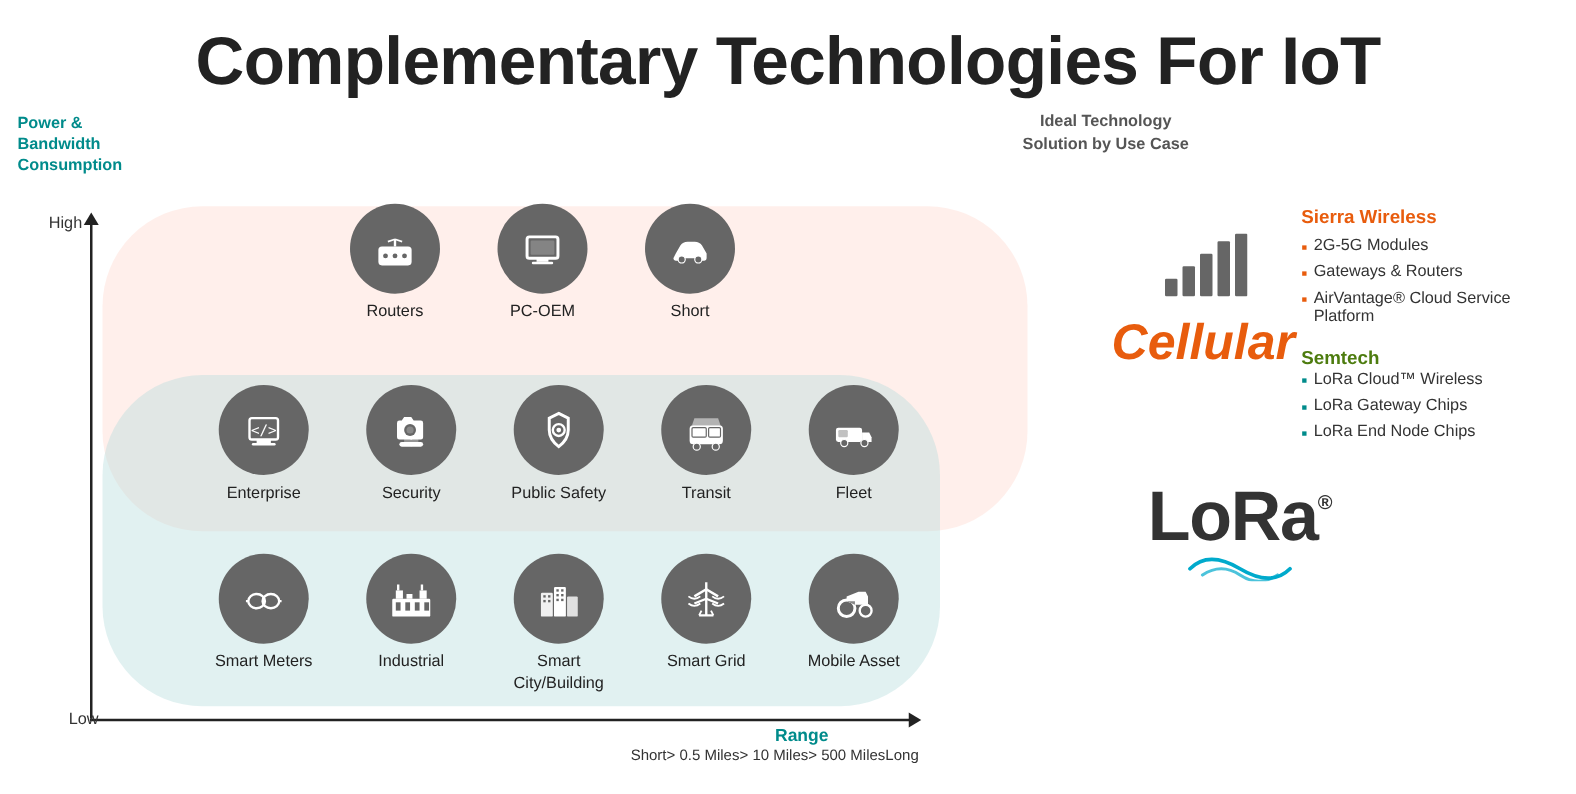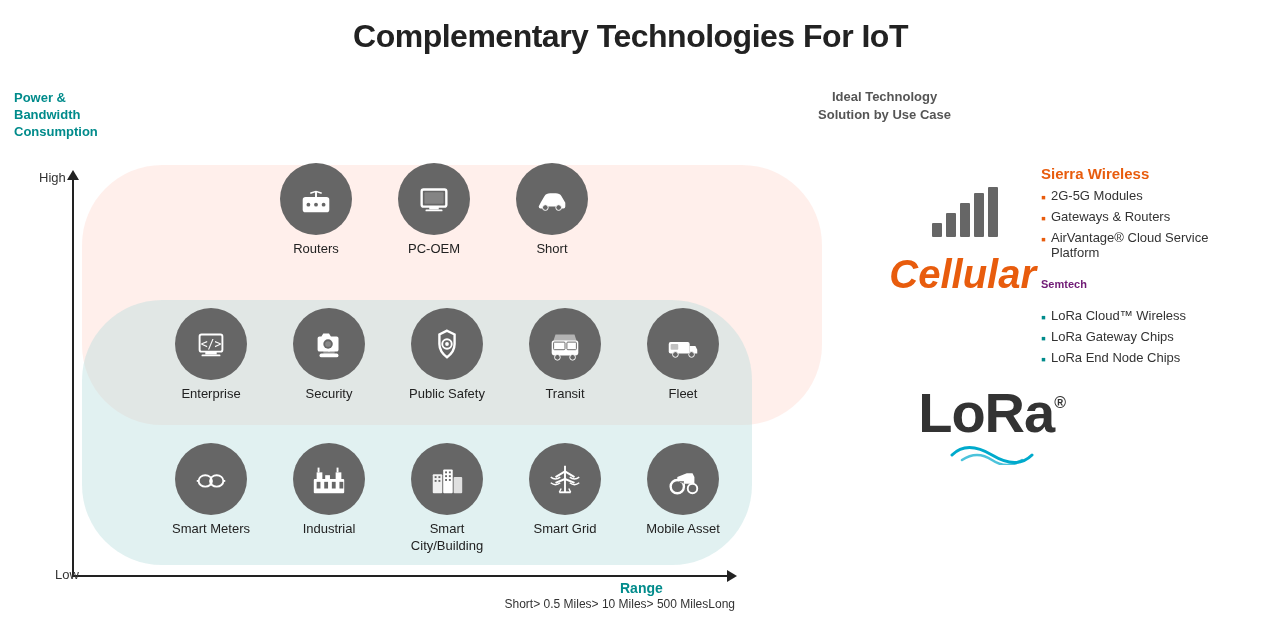--- a/index.html
+++ b/index.html
@@ -7,21 +7,21 @@
       width: 1261px;
       height: 635px;
       background: #fff;
       font-family: Arial, sans-serif;
       overflow: hidden;
       position: relative;
     }
 
     .main-title {
       text-align: center;
-      font-size: 32px;
+      font-size: 54px;
       font-weight: 900;
       color: #222;
       padding-top: 18px;
       letter-spacing: -0.5px;
     }
 
     .y-axis-label {
       position: absolute;
       left: 14px;
       top: 90px;
@@ -266,24 +266,24 @@
 
     .sidebar-section {
       margin-bottom: 14px;
     }
 
     .sidebar-section2 {
       margin-top: 18px;
     }
 
     .sidebar-brand2 {
-      font-size: 11px;
+      font-size: 15px;
       font-weight: 700;
-      color: #701a75;
-      margin-bottom: 18px;
+      color: #4d7c0f;
+      margin-bottom: 0;
     }
 
     .sidebar-bullet2 {
       color: #008B8B;
       font-size: 14px;
       margin-right: 5px;
       margin-top: 1px;
       flex-shrink: 0;
     }
 

